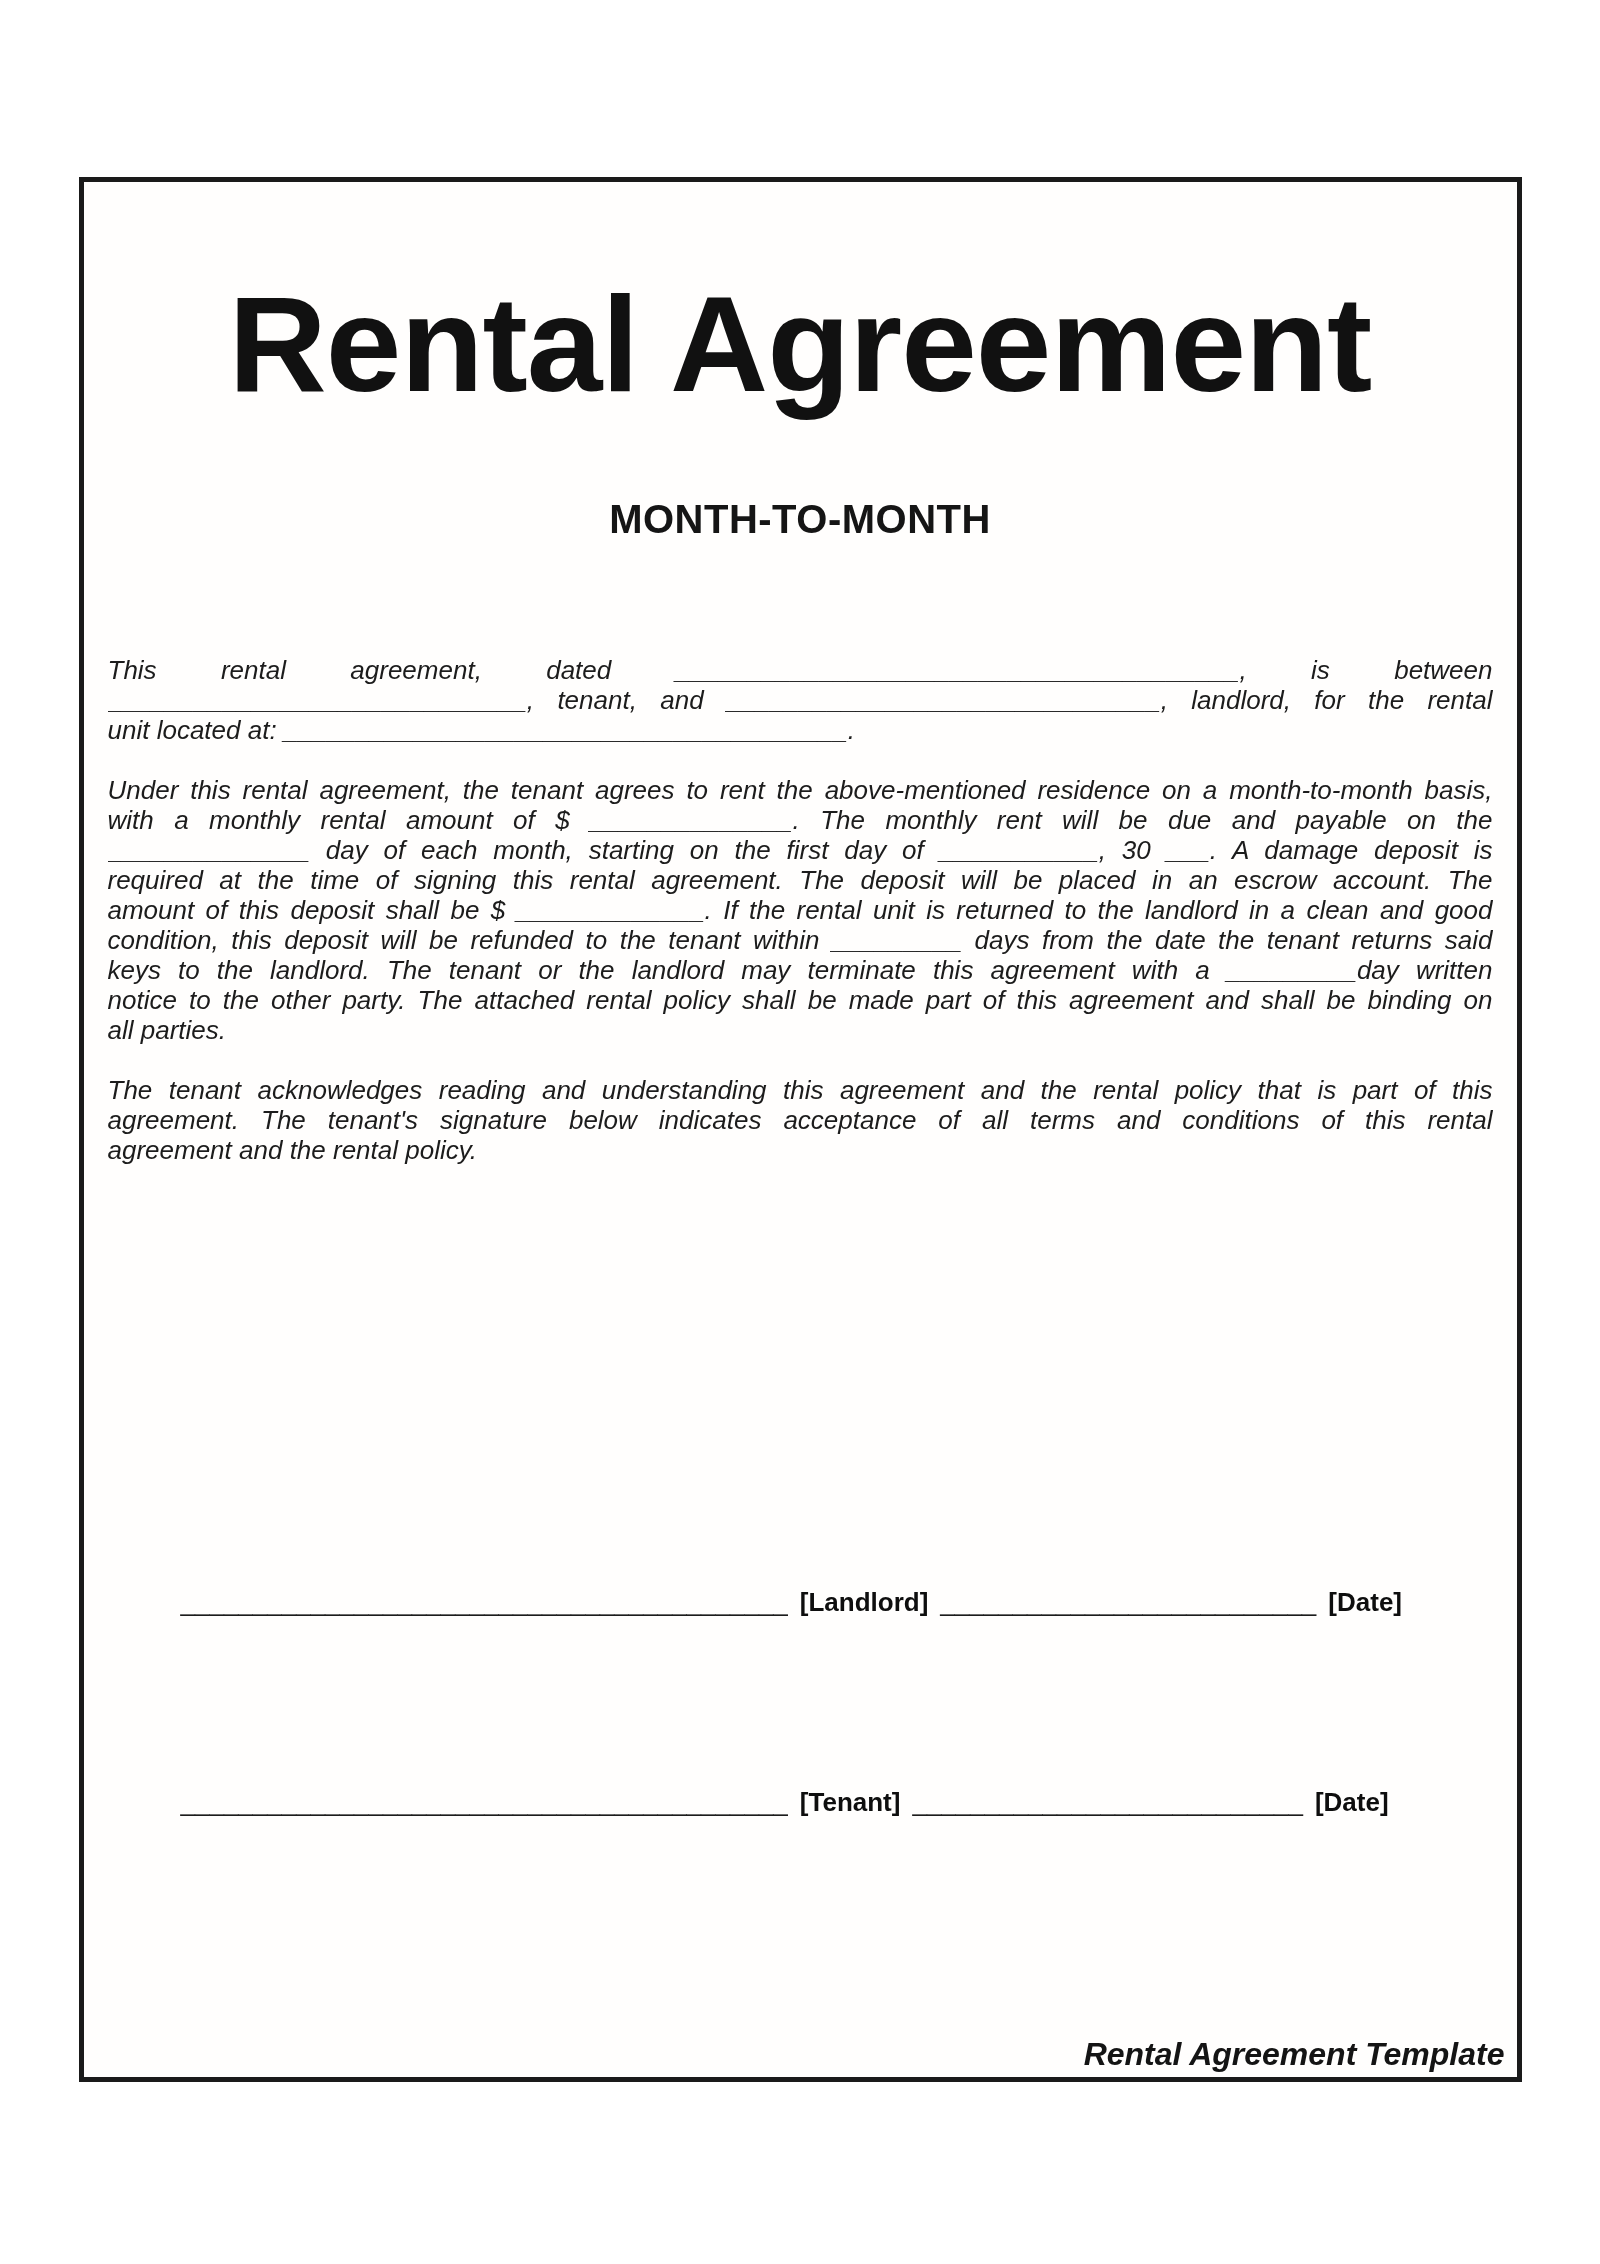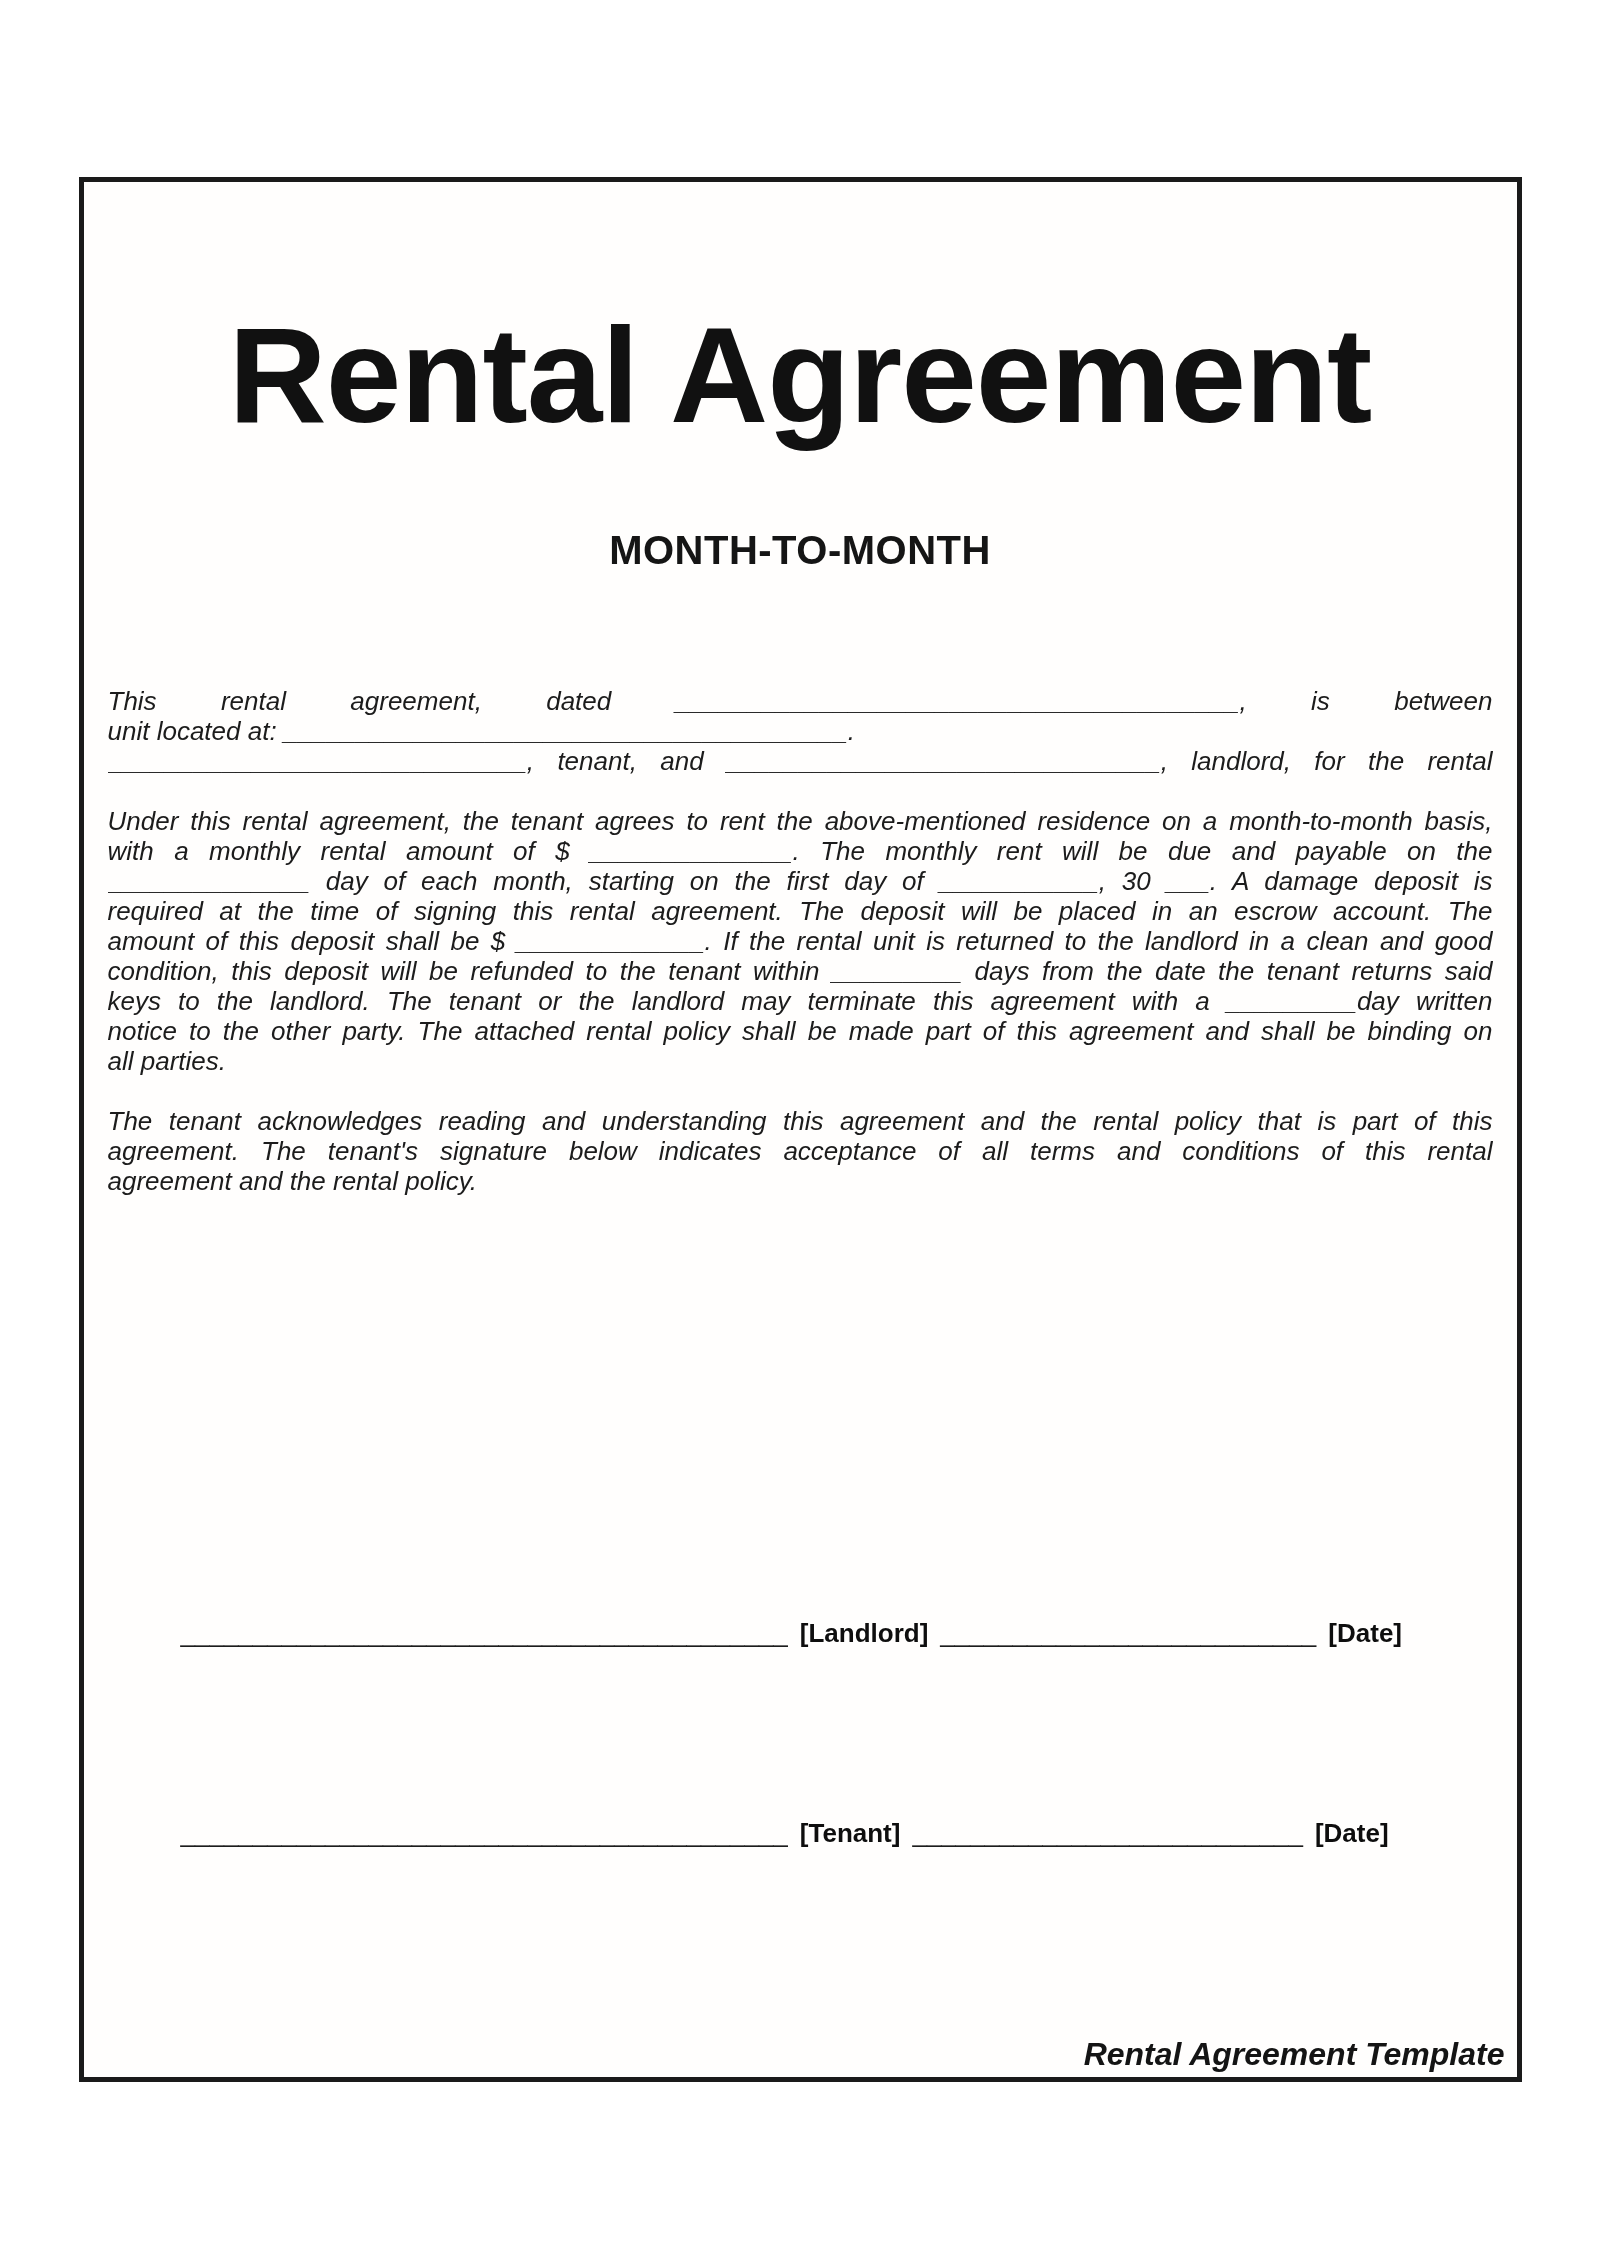--- a/index.html
+++ b/index.html
@@ -20,21 +20,21 @@
     width: 1443px;
     height: 1905px;
     margin: 177px auto 0 auto;
     border: 5px solid #1a1a1a;
     background: #fffefd;
   }
   .content {
     padding: 0 24px;
   }
   .doc-title {
-    margin-top: 115px;
+    margin-top: 84px;
     font-size: 136px;
     line-height: 156px;
     font-weight: bold;
     text-align: center;
     letter-spacing: -1px;
     color: #111111;
   }
   .doc-subtitle {
     margin-top: 66px;
     font-size: 40px;
@@ -98,22 +98,22 @@
 
 <div class="page">
   <div class="content">
 
     <div class="doc-title">Rental Agreement</div>
 
     <div class="doc-subtitle">MONTH-TO-MONTH</div>
 
     <div class="para p1">
         <div class="line">This rental agreement, dated _______________________________________, is between</div>
+        <div class="line">_____________________________, tenant, and ______________________________, landlord, for the rental</div>
         <div class="line last">unit located at: _______________________________________.</div>
-        <div class="line">_____________________________, tenant, and ______________________________, landlord, for the rental</div>
       </div>
 
     <div class="para p2">
         <div class="line">Under this rental agreement, the tenant agrees to rent the above-mentioned residence on a month-to-month basis,</div>
         <div class="line">with a monthly rental amount of $ ______________.  The monthly rent will be due and payable on the</div>
         <div class="line">______________ day of each month, starting on the first day of ___________, 30 ___.  A damage deposit is</div>
         <div class="line">required at the time of signing this rental agreement.  The deposit will be placed in an escrow account.  The</div>
         <div class="line">amount of this deposit shall be $ _____________.  If the rental unit is returned to the landlord in a clean and good</div>
         <div class="line">condition, this deposit will be refunded to the tenant within _________ days from the date the tenant returns said</div>
         <div class="line">keys to the landlord.  The tenant or the landlord may terminate this agreement with a _________day written</div>

